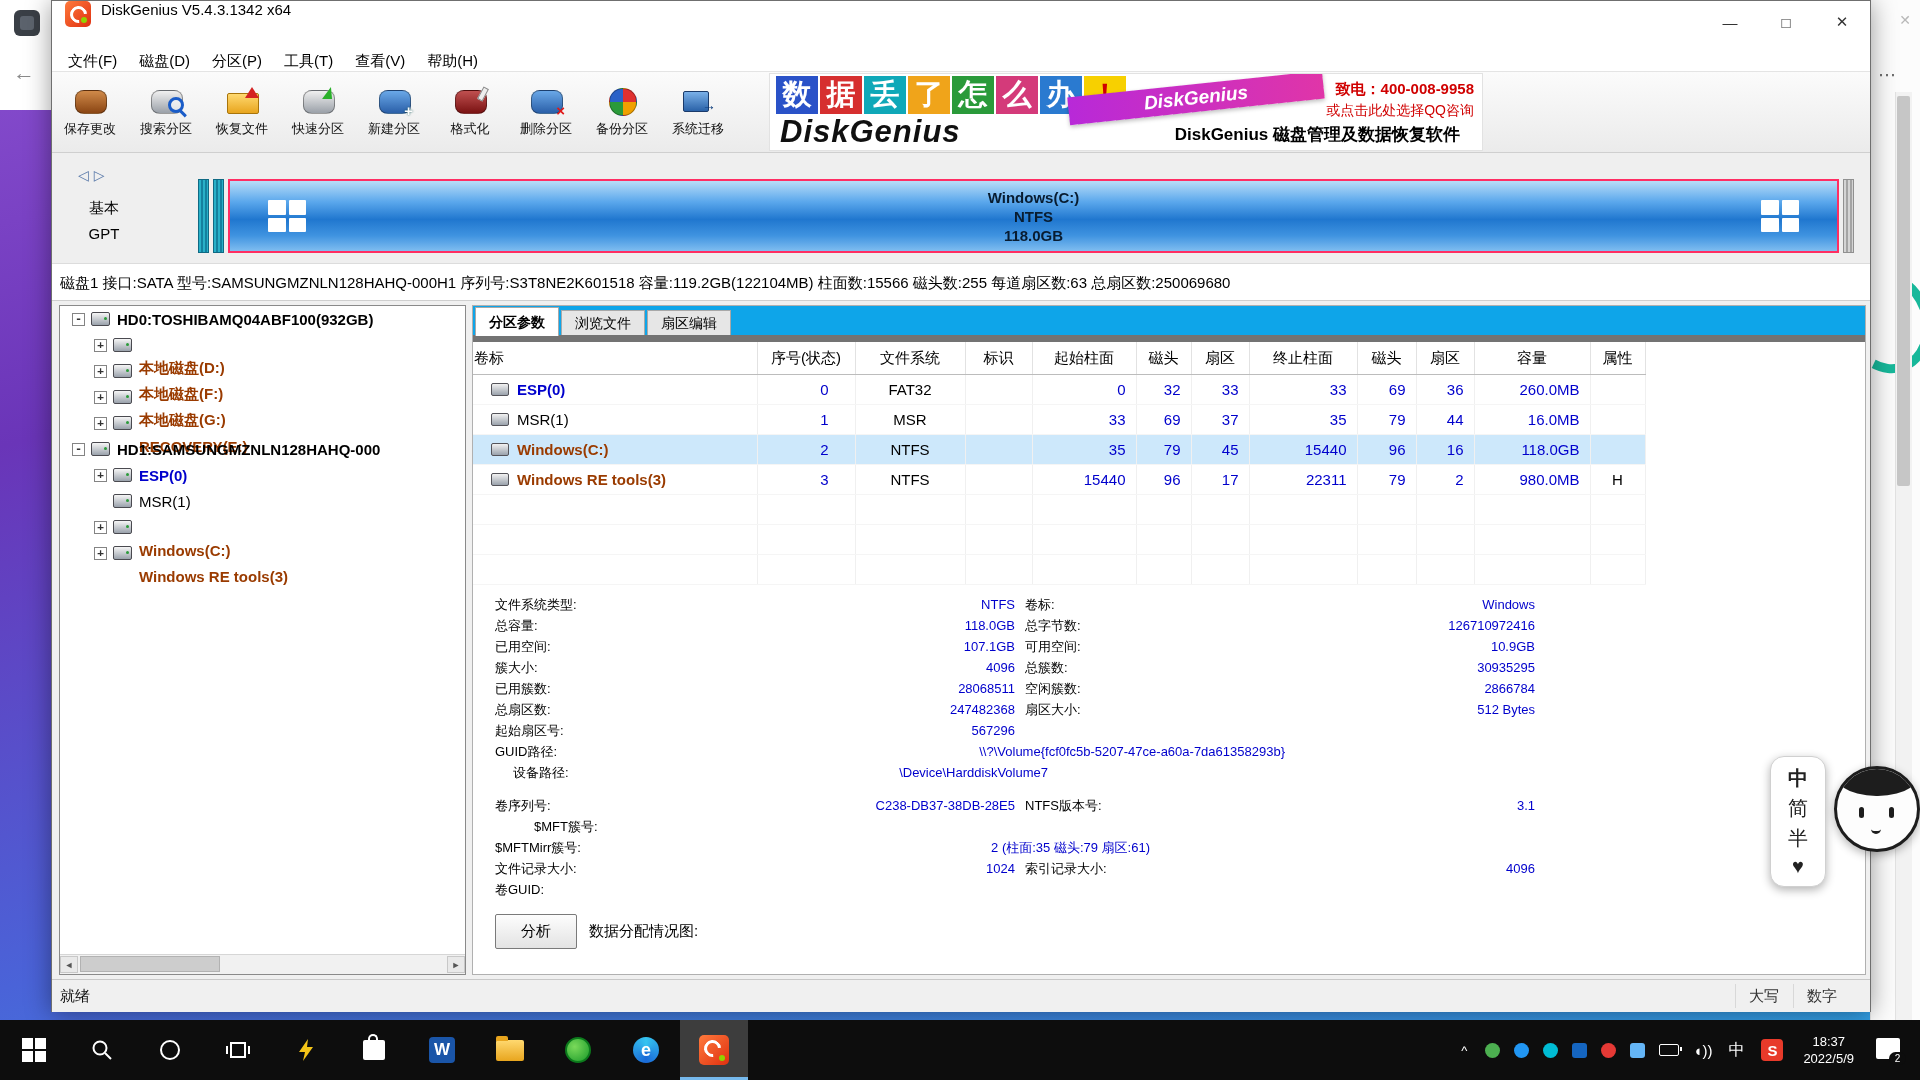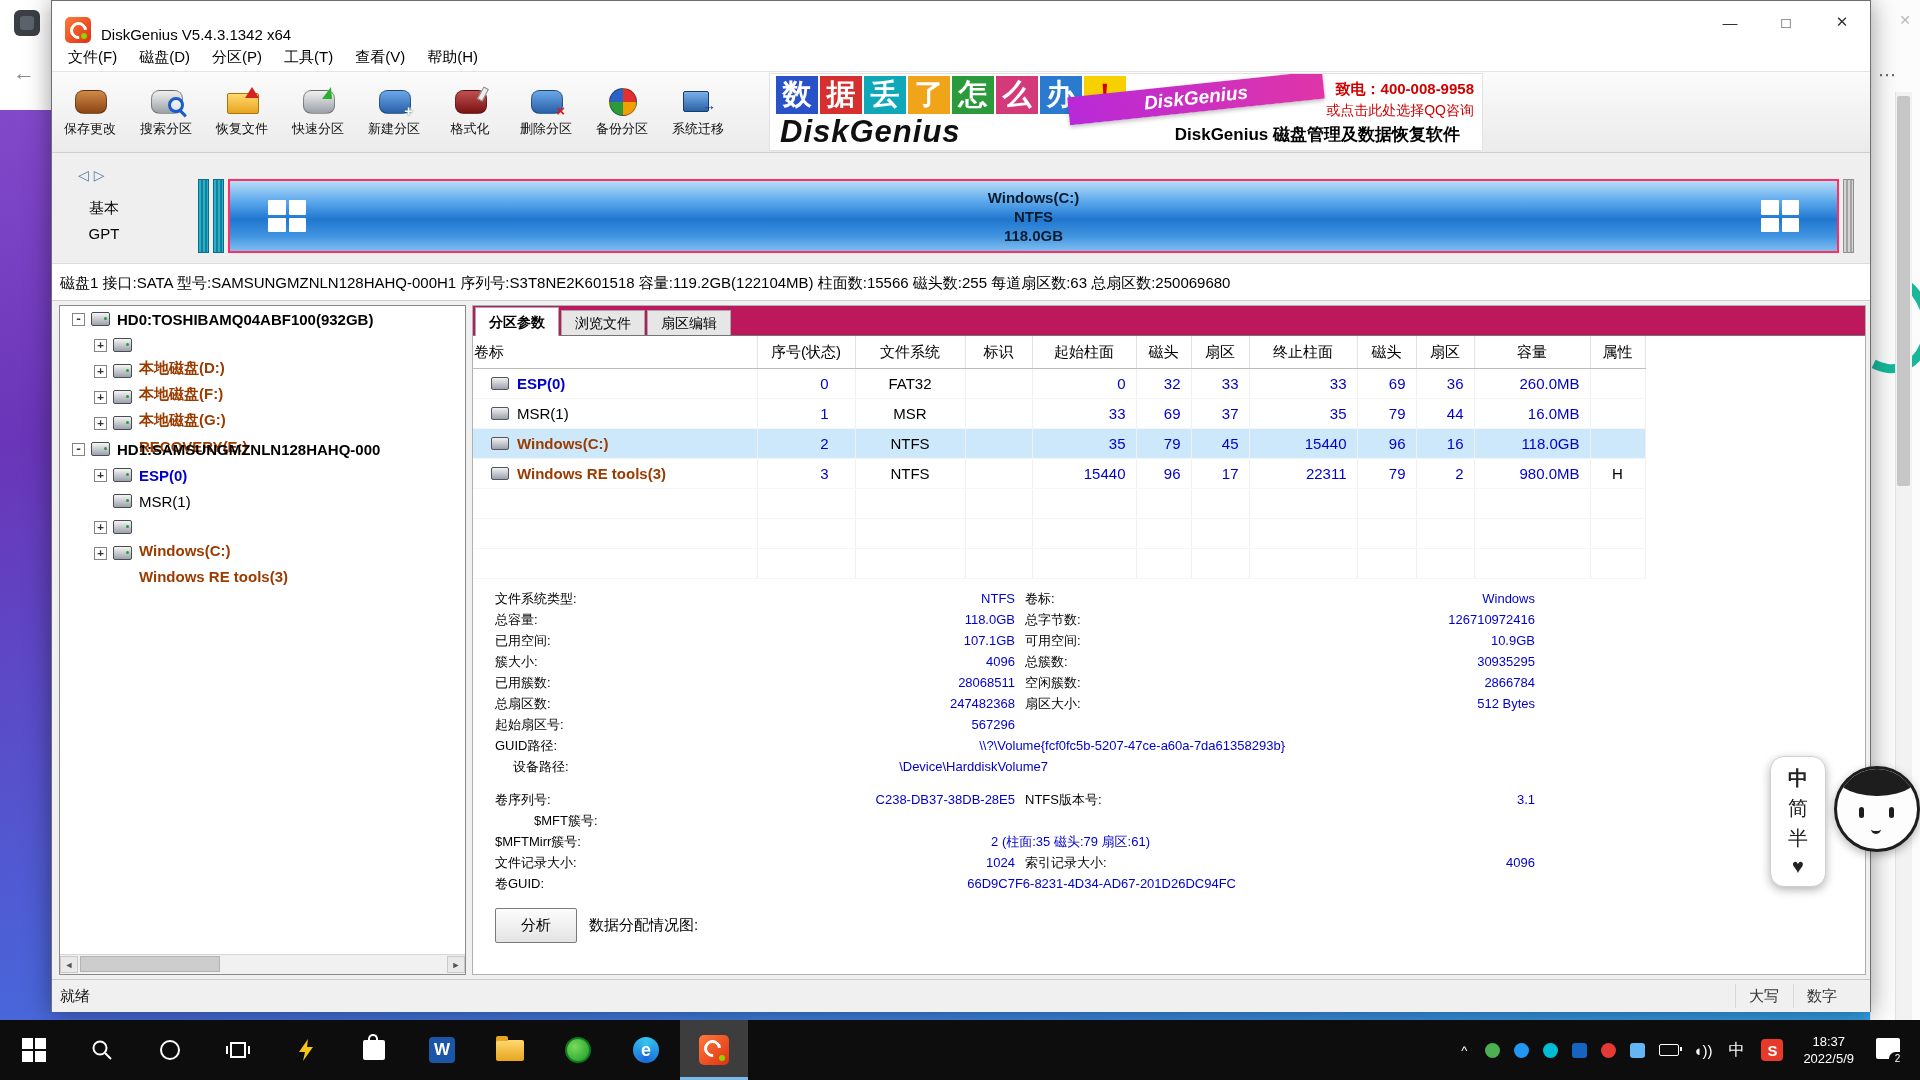--- a/index.html
+++ b/index.html
@@ -15,30 +15,30 @@
   .bgwin-r{position:absolute;right:0;top:0;width:49px;height:1020px;background:#fcfcfc;z-index:2;border-left:1px solid #e8e8e8;}
   .bg-close{position:absolute;right:9px;top:12px;color:#b8b8b8;font-size:14px;}
   .bg-more{position:absolute;left:7px;top:64px;color:#666;font-size:18px;}
   .bg-scroll{position:absolute;left:24px;top:92px;bottom:0;width:16px;background:#f2f2f2;border-left:1px solid #e2e2e2;}
   .bg-thumb{position:absolute;left:1px;top:4px;width:13px;height:390px;background:#c6c6c6;border-radius:2px;}
   .bg-swoosh{position:absolute;left:-28px;top:270px;width:70px;height:86px;border:9px solid transparent;border-bottom-color:#17b89a;border-right-color:#17b89a;border-radius:50%;transform:rotate(-20deg);}
 
   
   .window{position:absolute;left:51px;top:0;width:1820px;height:1012px;background:#fff;z-index:10;
     border:1px solid #6f6f6f;box-shadow:0 2px 24px rgba(0,0,0,.4);box-sizing:border-box;}
-  .titlebar{height:42px;display:flex;align-items:flex-end;background:#fff;}
+  .titlebar{height:42px;display:flex;align-items:flex-start;background:#fff;}
   .dg-icon{position:relative;width:26px;height:26px;border-radius:5px;background:linear-gradient(135deg,#ff7a3c,#df3010);flex:0 0 auto;}
   .dg-icon .arc{position:absolute;left:5px;top:5px;width:11px;height:11px;border:3px solid #fff;border-right-color:transparent;border-radius:50%;transform:rotate(40deg);}
   .dg-icon .dot{position:absolute;right:4px;bottom:4px;width:6px;height:6px;border-radius:50%;background:#8fd400;}
   .titlebar .dg-icon{margin-left:13px;}
   .title-text{margin-left:10px;font-size:15px;color:#000;}
   .win-controls{margin-left:auto;display:flex;height:100%;}
   .wc{width:56px;display:flex;align-items:center;justify-content:center;font-size:15px;color:#333;}
 
-  .menubar{height:28px;display:flex;align-items:center;background:#fff;font-size:15px;color:#000;padding-left:5px;}
+  .menubar{height:28px;display:flex;align-items:flex-end;background:#fff;font-size:15px;color:#000;padding-left:5px;}
   .mitem{padding:0 11px;}
 
   .toolbar{position:relative;height:82px;background:linear-gradient(#fbfbfb,#ebebeb);border-top:1px solid #e4e4e4;border-bottom:1px solid #cfcfcf;display:flex;box-sizing:border-box;}
   .tbtn{width:76px;display:flex;flex-direction:column;align-items:center;justify-content:center;gap:5px;font-size:13px;color:#111;}
   .tbi{position:relative;width:36px;height:28px;}
   .cyl{position:absolute;left:3px;top:3px;width:30px;height:22px;border-radius:9px/8px;border:1px solid rgba(0,0,0,.35);}
   .cyl.brown{background:linear-gradient(#d08a4a,#8a4513);}
   .cyl.silver{background:linear-gradient(#f0f0f0,#9aa0a8);}
   .cyl.blue{background:linear-gradient(#6aa8e8,#2a5fa8);}
   .cyl.darkred{background:linear-gradient(#c05050,#7a1212);}
@@ -106,21 +106,21 @@
   .c-maroon{color:#9a3b00;margin-top:46px;}
   .c-blue{color:#0000cc;}
   .c-black{color:#000;}
   .tree-hscroll{position:absolute;left:0;right:0;bottom:0;height:19px;background:#f1f1f1;border-top:1px solid #d6d6d6;}
   .hs-btn{position:absolute;top:1px;width:18px;height:17px;background:#e9e9e9;border:1px solid #c8c8c8;color:#555;font-size:9px;display:flex;align-items:center;justify-content:center;box-sizing:border-box;}
   .hs-btn.left{left:0;}
   .hs-btn.right{right:0;}
   .hs-thumb{position:absolute;left:20px;top:1px;width:140px;height:16px;background:#cdcdcd;border:1px solid #b2b2b2;box-sizing:border-box;}
 
   .rpanel{position:absolute;left:420px;top:4px;width:1394px;height:670px;background:#fff;border:1px solid #b0b0b0;overflow:hidden;box-sizing:border-box;}
-  .tabs{height:29px;display:flex;align-items:flex-end;background:#be185d;border-bottom:1px solid #737373;padding-left:2px;}
+  .tabs{height:29px;display:flex;align-items:flex-end;background:#0ea5e9;border-bottom:7px solid #737373;padding-left:2px;}
   .tab{height:25px;line-height:25px;padding:0 13px;font-size:14px;color:#000;background:#e6e6e6;border:1px solid #a8a8a8;border-bottom:none;margin-right:2px;box-sizing:border-box;}
   .tab.active{background:#fff;height:29px;line-height:28px;margin-bottom:-1px;font-weight:bold;}
 
   table.ptable{border-collapse:collapse;table-layout:fixed;width:1172px;font-size:15px;}
   .ptable th{height:30px;font-weight:normal;color:#000;background:#fff;border-right:1px solid #e2e2e2;border-bottom:1px solid #bcbcbc;text-align:center;overflow:hidden;white-space:nowrap;}
   .ptable th.first{text-align:left;}
   .ptable td{height:29px;border-right:1px solid #f0f0f0;border-bottom:1px solid #f5f5f5;overflow:hidden;white-space:nowrap;padding:0;}
   .ptable td.num{text-align:right;padding-right:10px;color:#0000cc;}
   .ptable td.seq{text-align:right;padding-right:26px;color:#0000cc;}
   .ptable td.fs{text-align:center;color:#000;}
@@ -635,21 +635,20 @@
           </div>
           <div class="drow">
             <span class="dl">文件记录大小:</span>
               <span class="dv">1024</span>
               <span></span>
             <span class="dl">索引记录大小:</span>
               <span class="dv">4096</span>
           </div>
           <div class="drow wide gw541">
             <span class="dl">卷GUID:</span>
-              <span class="dv">66D9C7F6-8231-4D34-AD67-201D26DC94FC</span>
           </div>
         </div>
 
         <div class="alloc-row">
           <button class="analyze-btn">分析</button>
           <span class="alloc-label">数据分配情况图:</span>
         </div>
 
         <div class="details">
           

